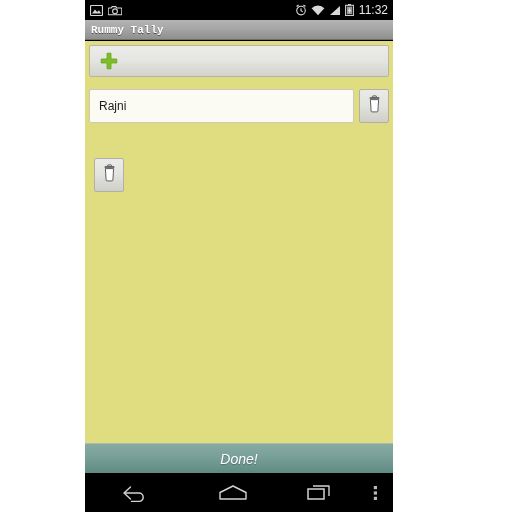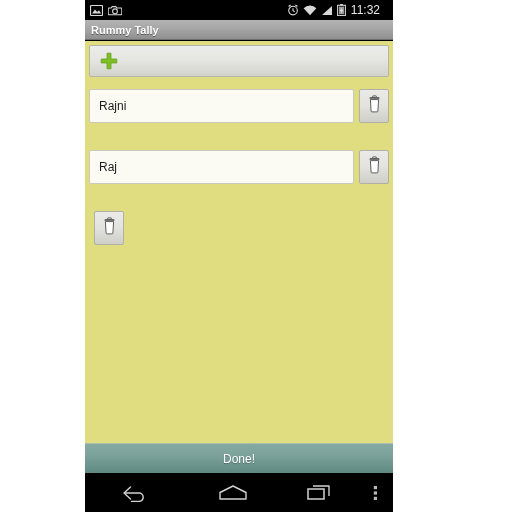--- a/index.html
+++ b/index.html
@@ -33,21 +33,21 @@
 
   
   #status-bar {
     position: absolute;
     left: 0; top: 0;
     width: 308px; height: 20px;
     background: #000000;
     display: flex;
     align-items: center;
     box-sizing: border-box;
-    padding: 0 13px 0 5px;
+    padding: 0 5px 0 5px;
   }
   .sb-left {
     display: flex;
     align-items: center;
     gap: 5px;
     flex: 0 0 auto;
   }
   .sb-spacer { flex: 1 1 auto; }
   .sb-right {
     display: flex;
@@ -77,21 +77,21 @@
     box-sizing: border-box;
     display: flex;
     align-items: center;
   }
   #title-bar .title-text {
     color: #ffffff;
     font-size: 11px;
     font-weight: bold;
     padding-left: 6px;
     text-shadow: 0 1px 0 rgba(0,0,0,0.45);
-    font-family: Liberation Sans, sans-serif;
+    font-family: Liberation Mono, monospace;
   }
 
   
   #app-body {
     position: absolute;
     left: 0; top: 41px;
     width: 308px;
     height: 432px;
     background: #e0dd80;
     box-sizing: border-box;
@@ -126,21 +126,21 @@
     font-family: "Liberation Sans", sans-serif;
   }
 
   
   #player-list {
     margin-top: 6px;
   }
   .player-row {
     display: flex;
     align-items: center;
-    margin-bottom: 15px;
+    margin-bottom: 23px;
     height: 46px;
   }
   .player-input {
     flex: 1 1 auto;
     height: 34px;
     background: #fbfbf4;
     border: 1px solid #c9c9bd;
     border-radius: 2px;
     box-sizing: border-box;
     display: flex;
@@ -180,23 +180,24 @@
     background: linear-gradient(to bottom, #86aaa2 0%, #7aa19a 40%, #5f8a81 100%);
     border-top: 1px solid #a9bdb1;
     box-sizing: border-box;
     display: flex;
     align-items: center;
     justify-content: center;
     cursor: pointer;
   }
   #done-bar .done-label {
     color: #ffffff;
-    font-size: 12px;
+    font-size: 14px;
     font-family: "Liberation Sans", sans-serif;
     text-shadow: 0 1px 1px rgba(0,0,0,0.25);
+    font-style: italic;
   }
 
   
   #nav-bar {
     position: absolute;
     left: 0;
     top: 473px;
     width: 308px;
     height: 39px;
     background: #000000;
@@ -294,32 +295,20 @@
             <span>
               <svg width="15" height="18" viewBox="0 0 15 18">
                 <path d="M3 2.6 h9 v1.1 h-9 Z" fill="none" stroke="#5e5e5e" stroke-width="1"></path>
                 <rect x="5.6" y="0.9" width="3.8" height="1.7" rx="0.4" fill="none" stroke="#5e5e5e" stroke-width="1"></rect>
                 <path d="M3.4 4.6 h8.2 l-0.7 11.4 a0.9 0.9 0 0 1 -0.9 0.9 H5 a0.9 0.9 0 0 1 -0.9 -0.9 Z" fill="#ffffff" stroke="#5e5e5e" stroke-width="1"></path>
               </svg>
             </span>
           </div>
         </div>
 
-        <div class="player-row">
-          <div class="player-input" title="Player name">Raj</div>
-          <div class="delete-btn">
-            <span>
-              <svg width="15" height="18" viewBox="0 0 15 18">
-                <path d="M3 2.6 h9 v1.1 h-9 Z" fill="none" stroke="#5e5e5e" stroke-width="1"></path>
-                <rect x="5.6" y="0.9" width="3.8" height="1.7" rx="0.4" fill="none" stroke="#5e5e5e" stroke-width="1"></rect>
-                <path d="M3.4 4.6 h8.2 l-0.7 11.4 a0.9 0.9 0 0 1 -0.9 0.9 H5 a0.9 0.9 0 0 1 -0.9 -0.9 Z" fill="#ffffff" stroke="#5e5e5e" stroke-width="1"></path>
-              </svg>
-            </span>
-          </div>
-        </div>
 
         <div class="player-row">
           <div class="delete-btn">
             <span>
               <svg width="15" height="18" viewBox="0 0 15 18">
                 <path d="M3 2.6 h9 v1.1 h-9 Z" fill="none" stroke="#5e5e5e" stroke-width="1"></path>
                 <rect x="5.6" y="0.9" width="3.8" height="1.7" rx="0.4" fill="none" stroke="#5e5e5e" stroke-width="1"></rect>
                 <path d="M3.4 4.6 h8.2 l-0.7 11.4 a0.9 0.9 0 0 1 -0.9 0.9 H5 a0.9 0.9 0 0 1 -0.9 -0.9 Z" fill="#ffffff" stroke="#5e5e5e" stroke-width="1"></path>
               </svg>
             </span>

